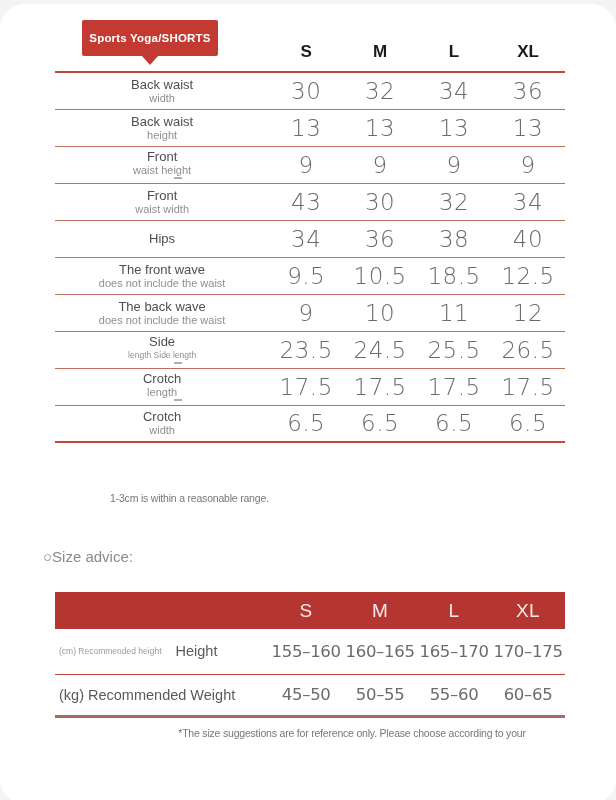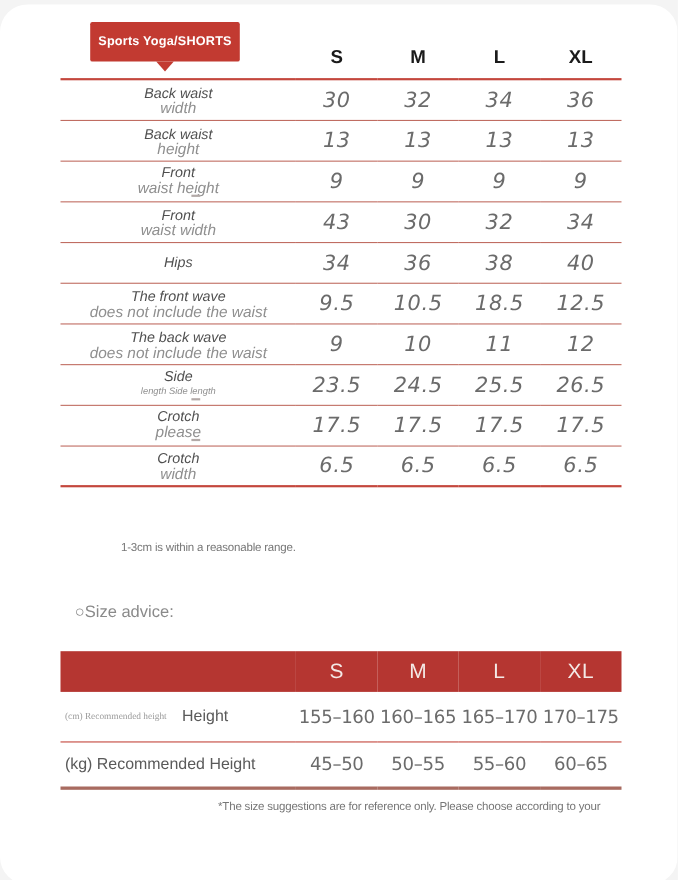--- a/index.html
+++ b/index.html
@@ -43,64 +43,64 @@
   .main-table col.c-val{width:14.5%;}
   .main-table thead tr{height:40px;}
   .main-table thead{border-bottom:2px solid var(--rule-strong);}
   .main-table th{
     font-size:17px;font-weight:bold;color:#1b1b1b;text-align:center;
     padding:0;vertical-align:middle;
   }
   .main-table tbody{border-bottom:2px solid var(--rule-strong);}
   .main-table tbody tr{height:37px;}
   .main-table tbody tr + tr{border-top:1px solid var(--rule-light);}
-  .main-table td{padding:0;vertical-align:middle;text-align:center;font-style:italic;}
+  .main-table td{padding:0;vertical-align:middle;text-align:center;}
   .lbl-main{font-size:13px;color:#4f4f4f;line-height:14px;}
-  .lbl-sub{font-size:14px;color:#8f8f8f;line-height:12px;}
+  .lbl-sub{font-size:11px;color:#8f8f8f;line-height:12px;}
   .lbl-sub.tiny{font-size:8.5px;}
   .lbl-mark{width:8px;height:2px;background:#b3aaa8;margin:1px auto 0;transform:translateX(16px);}
   .val{
     font-family:"DejaVu Sans",sans-serif;font-weight:300;
-    font-size:19px;color:#6b6b6b;letter-spacing:.5px;
+    font-size:23px;color:#6b6b6b;letter-spacing:.5px;
   }
   
   .warm{
     position:absolute;left:110px;top:487px;width:470px;
     font-size:10.5px;letter-spacing:-.2px;color:#777777;line-height:14px;
   }
   .warm div{white-space:nowrap;}
   
   .advice-heading{
-    position:absolute;left:68px;top:544px;
+    position:absolute;left:43px;top:544px;
     font-size:15px;color:#8a8a8a;font-weight:400;
   }
   .advice-table{
     position:absolute;left:55px;top:588px;width:510px;
   }
   .advice-table col.c-label{width:42%;}
   .advice-table col.c-val{width:14.5%;}
   .advice-table thead tr{height:37px;background:var(--band-red);}
   .advice-table th{
     color:#f4e9e6;font-size:19px;font-weight:400;text-align:center;
     letter-spacing:.5px;padding:0;vertical-align:middle;
   }
   .advice-table tbody{border-bottom:3px solid var(--rule-bottom);}
   .advice-table tbody tr:first-child{height:45px;border-bottom:1px solid var(--rule-strong);}
   .advice-table tbody tr:last-child{height:42px;}
   .advice-table td{padding:0;vertical-align:middle;text-align:center;}
   .adv-label-cell{display:flex;align-items:center;justify-content:flex-start;padding-left:4px;}
-  .adv-label-small{font-size:8.5px;color:#9a9a9a;margin-right:14px;white-space:nowrap;font-family:Liberation Serif, serif;}
+  .adv-label-small{font-size:8.5px;color:#9a9a9a;margin-right:14px;white-space:nowrap;}
   .adv-label{font-size:14.5px;color:#5a5a5a;white-space:nowrap;}
   .adv-val{
     font-family:"DejaVu Sans",sans-serif;font-weight:400;
     font-size:16.5px;color:#6b6b6b;letter-spacing:-.3px;white-space:nowrap;
   }
   
   .note{
-    position:absolute;left:172px;top:722px;width:400px;
+    position:absolute;left:152px;top:722px;width:400px;
     text-align:center;font-size:10.5px;letter-spacing:-.2px;
     color:#777777;line-height:15px;
   }
   .note div{white-space:nowrap;}
 </style>
 </head>
 <body>
 
 <div class="page">
 
@@ -203,21 +203,21 @@
             <div class="lbl-mark"></div>
           </td>
           <td class="val">23.5</td>
           <td class="val">24.5</td>
           <td class="val">25.5</td>
           <td class="val">26.5</td>
         </tr>
         <tr>
           <td>
             <div class="lbl-main">Crotch</div>
-            <div class="lbl-sub">please</div>
+            <div class="lbl-sub">length</div>
             <div class="lbl-mark"></div>
           </td>
           <td class="val">17.5</td>
           <td class="val">17.5</td>
           <td class="val">17.5</td>
           <td class="val">17.5</td>
         </tr>
         <tr>
           <td>
             <div class="lbl-main">Crotch</div>
@@ -263,21 +263,21 @@
             </div>
           </td>
           <td class="adv-val">155–160</td>
           <td class="adv-val">160–165</td>
           <td class="adv-val">165–170</td>
           <td class="adv-val">170–175</td>
         </tr>
         <tr>
           <td>
             <div class="adv-label-cell">
-              <span class="adv-label">(kg) Recommended Height</span>
+              <span class="adv-label">(kg) Recommended Weight</span>
             </div>
           </td>
           <td class="adv-val">45–50</td>
           <td class="adv-val">50–55</td>
           <td class="adv-val">55–60</td>
           <td class="adv-val">60–65</td>
         </tr>
       </tbody>
   </table>
 

